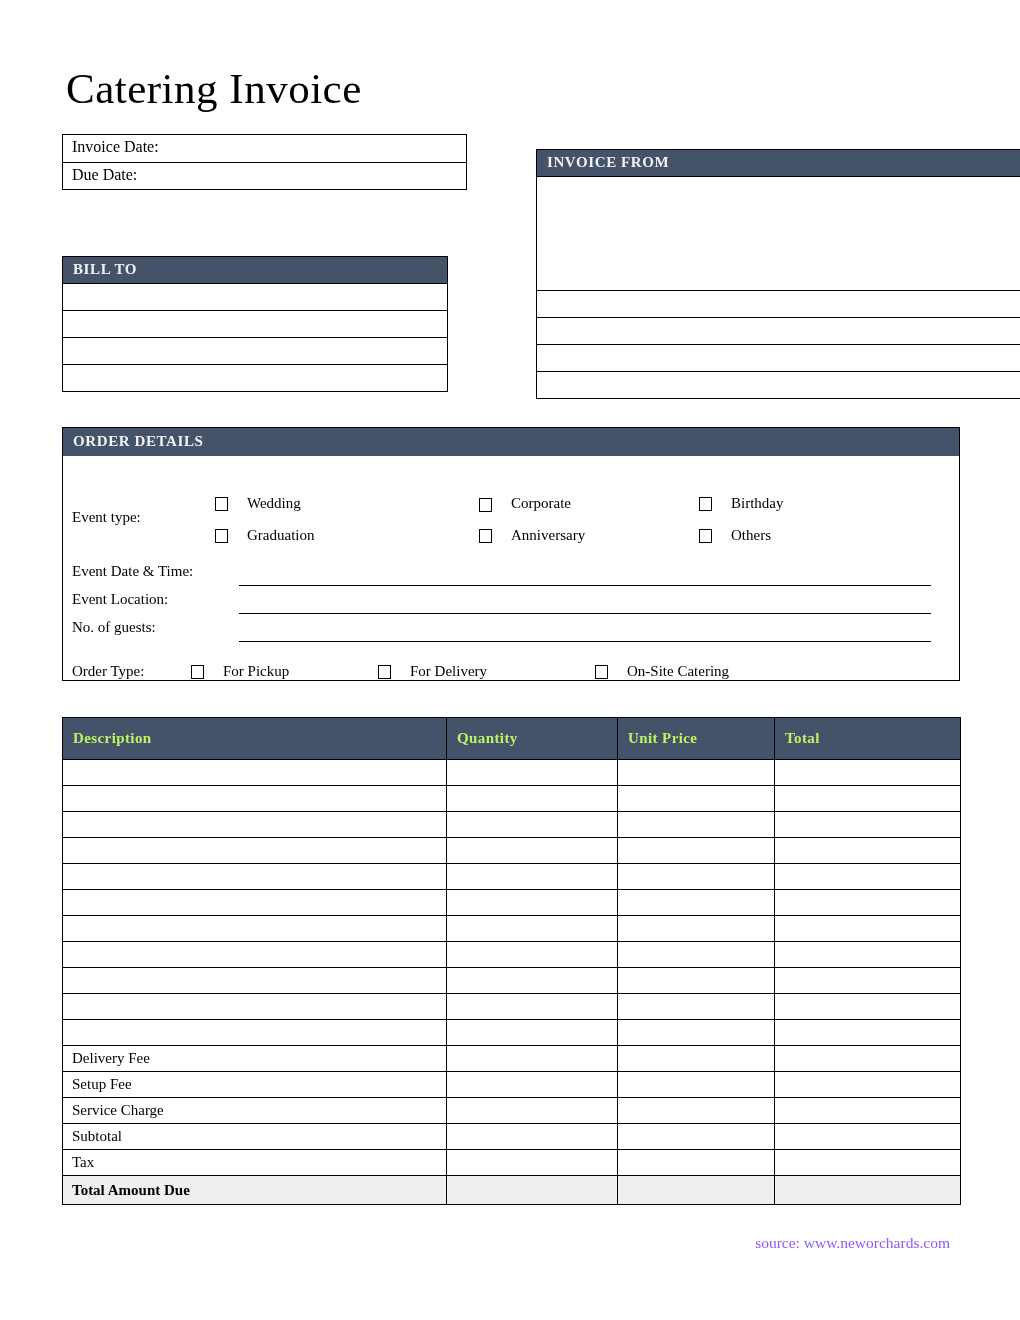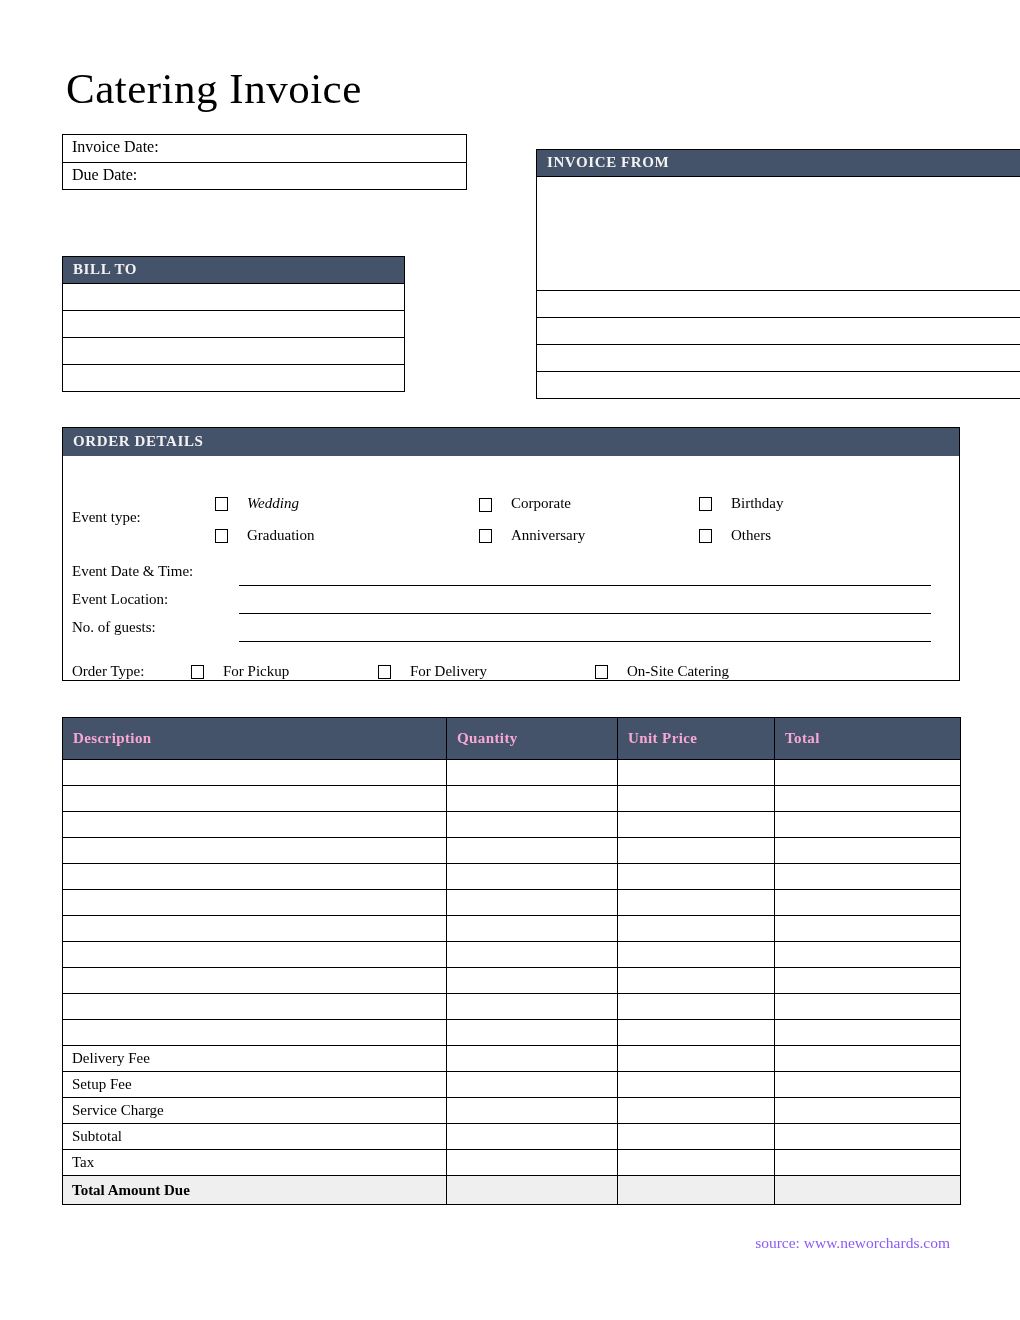--- a/index.html
+++ b/index.html
@@ -57,21 +57,21 @@
 
   
   table.items {
     border-collapse: collapse;
     table-layout: fixed;
     width: 898px;
   }
   table.items th, table.items td { border: 1.5px solid #000; }
   table.items th {
     background: #44536A;
-    color: #f9a8d4;
+    color: #bef264;
     font-size: 15px;
     font-weight: bold;
     text-align: left;
     padding: 3px 0 3px 10px;
     height: 42px;
     letter-spacing: 0.4px;
   }
   table.items td { height: 26px; font-size: 15px; padding: 0 8px 0 9px; }
   tr.total-row td { background: #EFEFEF; font-weight: bold; height: 29px; }
 
@@ -98,36 +98,36 @@
 
   <div class="abs box" style="left:536px; top:149px; width:488px;">
     <div class="sec-header">INVOICE FROM</div>
     <div class="bigcell"></div>
     <div class="brow"></div>
     <div class="brow"></div>
     <div class="brow"></div>
     <div class="brow"></div>
   </div>
 
-  <div class="abs box" style="left:62px; top:256px; width:343px;">
+  <div class="abs box" style="left:62px; top:256px; width:386px;">
     <div class="sec-header">BILL TO</div>
     <div class="brow"></div>
     <div class="brow"></div>
     <div class="brow"></div>
     <div class="brow"></div>
   </div>
 
   <div class="abs box" style="left:62px; top:427px; width:898px; height:254px;">
     <div class="sec-header" style="height:28px; padding-top:5px;">ORDER DETAILS</div>
 
     <div style="position:relative; width:100%; height:224px;">
 
       <div class="abs od-label" style="left:9px; top:53px;">Event type:</div>
 
-      <div class="abs cb-item" style="left:152px; top:39px;font-style:italic;">
+      <div class="abs cb-item" style="left:152px; top:39px;">
         <span class="cb"></span>
         <span class="od-label">Wedding</span>
       </div>
       <div class="abs cb-item" style="left:416px; top:39px;align-items:flex-end;">
         <span class="cb"></span>
         <span class="od-label">Corporate</span>
       </div>
       <div class="abs cb-item" style="left:636px; top:39px;">
         <span class="cb"></span>
         <span class="od-label">Birthday</span>

